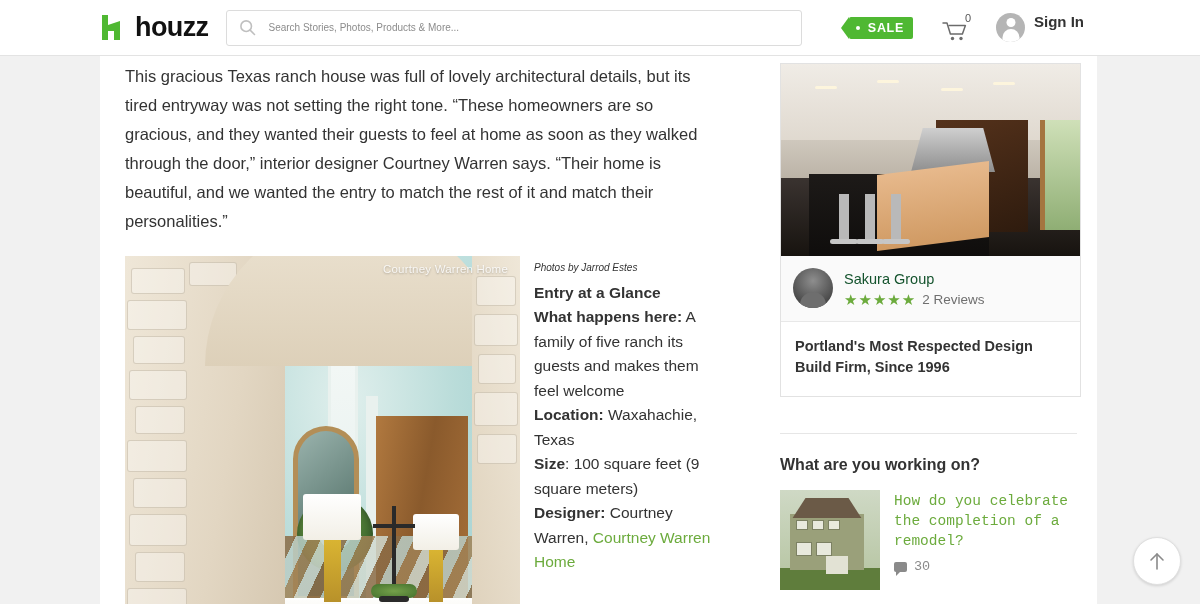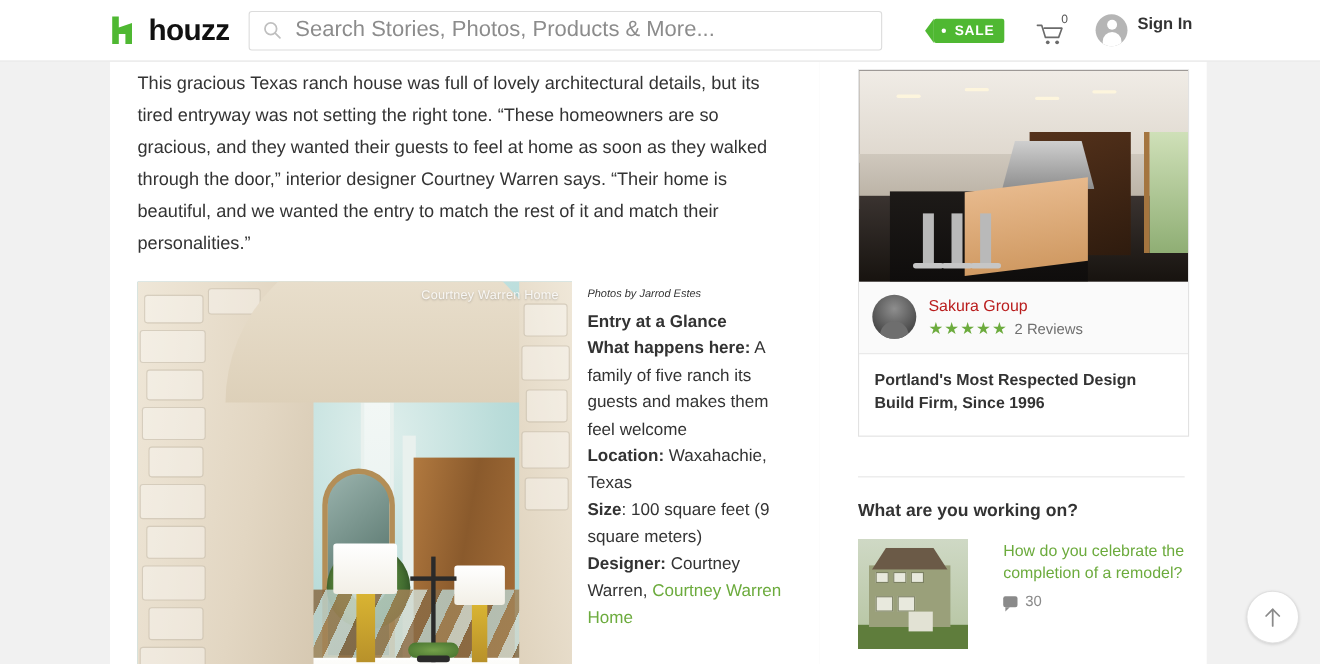--- a/index.html
+++ b/index.html
@@ -33,21 +33,21 @@
     width: 576px; height: 36px;
     border: 1px solid #dcdcdc; border-radius: 3px;
     background: #fff;
     display: flex; align-items: center;
     padding: 0 12px;
   }
   .search-icon { width: 17px; height: 17px; flex: 0 0 auto; opacity: .55; }
   .search-input {
     border: 0; outline: 0; background: transparent;
     font-family: "Liberation Sans", sans-serif;
-    font-size: 20px; color: #5b5b5b;
+    font-size: 10px; color: #5b5b5b;
     margin-left: 12px; width: 100%;
   }
   .search-input::placeholder { color: #8c8c8c; }
 
   .header-right {
     margin-left: auto; margin-right: 116px;
     display: flex; align-items: center; gap: 0;
   }
   .sale-badge {
     position: relative; height: 22px;
@@ -276,35 +276,35 @@
   }
   .ad-avatar {
     width: 40px; height: 40px; border-radius: 50%; flex: 0 0 auto;
     background: radial-gradient(circle at 50% 32%, #8e8e8e 0%, #4b4b4b 70%);
     position: relative; overflow: hidden;
   }
   .ad-avatar::before {
     content:""; position:absolute; left:7px; bottom:0; width:26px; height:16px;
     border-radius: 13px 13px 0 0; background:#6e6e6e;
   }
-  .ad-name { font-size: 14.5px; color: #b91c1c; line-height: 19px; }
+  .ad-name { font-size: 14.5px; color: #14532d; line-height: 19px; }
   .stars { display: flex; align-items: center; gap: 1px; margin-top: 3px; }
   .star { color: #6cab3d; font-size: 15px; line-height: 15px; }
   .reviews { font-size: 13.5px; color: #6f6f6f; margin-left: 6px; }
   .ad-tagline {
     padding: 14px 14px 18px 14px;
     font-size: 14.5px; font-weight: bold; line-height: 21px; color: #333;
   }
 
   .divider { margin: 36px 20px 0 20px; height: 1px; background: #e6e6e6; }
   .working-title {
     margin: 22px 0 0 20px;
     font-size: 16px; font-weight: bold; color: #333;
   }
-  .q-item { display: flex; gap: 32px; margin: 16px 20px 0 20px; }
+  .q-item { display: flex; gap: 14px; margin: 16px 20px 0 20px; font-family: Liberation Mono, monospace; }
   .q-thumb { width: 100px; height: 100px; flex: 0 0 auto; overflow: hidden; position: relative; background:#8a9a6a; }
   .q-body { padding-top: 1px; }
   .q-link { font-size: 14.5px; line-height: 20px; color: #6cab3d; }
   .q-comments { display: flex; align-items: center; gap: 7px; margin-top: 8px; }
   .bubble {
     width: 13px; height: 10px; background: #8a8a8a; border-radius: 2px;
     position: relative; flex: 0 0 auto;
   }
   .bubble::after {
     content:""; position:absolute; left:2px; bottom:-4px;

